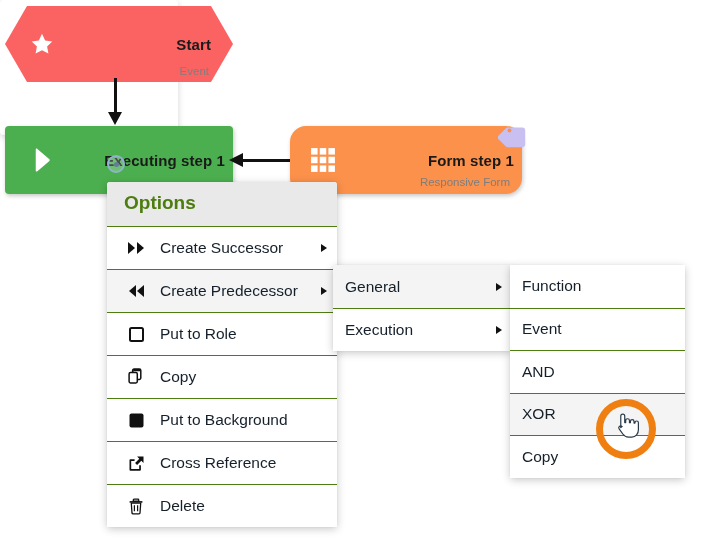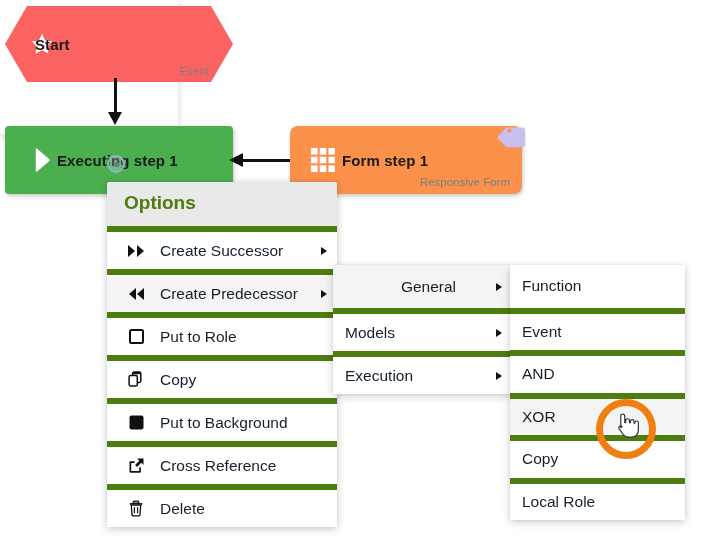--- a/index.html
+++ b/index.html
@@ -25,21 +25,21 @@
   
   .node {
     position: absolute;
     box-sizing: border-box;
   }
   .node-title {
     position: absolute;
     left: 0; right: 0;
     top: 50%;
     transform: translateY(-50%);
-    text-align: left;
+    text-align: right;
     font-size: 15px;
     font-weight: 700;
     color: #1a1a1a;
     letter-spacing: .1px;
   }
   .node-subtitle {
     position: absolute;
     right: 12px;
     bottom: 6px;
     font-size: 11.5px;
@@ -110,21 +110,21 @@
     background: #5d7f99;
   }
 
   
   #node-form {
     left: 290px;
     top: 126px;
     width: 232px;
     height: 68px;
     background: #fb914b;
-    border-radius: 8px;
+    border-radius: 16px;
     box-shadow: 1px 2px 4px rgba(0,0,0,.22);
   }
   .grid-icon {
     position: absolute;
     left: 20px;
     top: 50%;
     transform: translateY(-50%);
     width: 26px;
     height: 26px;
   }
@@ -190,21 +190,21 @@
     padding: 10px 0 12px 17px;
     font-size: 19px;
     font-weight: 700;
     color: #4d7c0f;
     border-radius: 3px 3px 0 0;
   }
   .menu-item {
     display: flex;
     align-items: center;
     height: 43px;
-    border-top: 6px solid #4d7c0f;
+    border-top: 1px solid #4d7c0f;
     padding-left: 17px;
     box-sizing: border-box;
     background: #ffffff;
     position: relative;
   }
   .menu-item.highlight { background: #f4f4f4; }
   .menu-item .mi-icon {
     width: 24px;
     height: 20px;
     flex: 0 0 24px;
@@ -230,21 +230,21 @@
     border-left: 6px solid #111111;
   }
 
   
   #menu-general {
     left: 333px;
     top: 265px;
     width: 179px;
   }
   #menu-general .menu-item { padding-left: 12px; }
-  #menu-general .menu-item:first-child { border-top: none; justify-content: center; }
+  #menu-general .menu-item:first-child { border-top: none; }
   #menu-general .mi-label { margin-left: 0; }
 
   
   #menu-empty {
     left: 337px;
     top: 393px;
     width: 178px;
     height: 135px;
     background: #ffffff;
     border-radius: 4px;
@@ -406,24 +406,20 @@
       <span class="mi-label">Delete</span>
     </div>
   </div>
 
   <div class="menu" id="menu-general">
     <div class="menu-item highlight">
       <span class="mi-label">General</span>
       <span class="mi-arrow"></span>
     </div>
     <div class="menu-item">
-      <span class="mi-label">Models</span>
-      <span class="mi-arrow"></span>
-    </div>
-    <div class="menu-item">
       <span class="mi-label">Execution</span>
       <span class="mi-arrow"></span>
     </div>
   </div>
 
   <div id="menu-empty"></div>
 
   <div class="menu" id="menu-types">
     <div class="menu-item">
       <span class="mi-label">Function</span>
@@ -432,23 +428,20 @@
       <span class="mi-label">Event</span>
     </div>
     <div class="menu-item">
       <span class="mi-label">AND</span>
     </div>
     <div class="menu-item highlight">
       <span class="mi-label">XOR</span>
     </div>
     <div class="menu-item">
       <span class="mi-label">Copy</span>
-    </div>
-    <div class="menu-item">
-      <span class="mi-label">Local Role</span>
     </div>
   </div>
 
   <div id="click-indicator"></div>
   <svg class="hand-cursor" viewBox="0 0 28 34">
     <path d="M9.2 19.5V6.3c0-1.3 1-2.4 2.3-2.4s2.3 1.1 2.3 2.4v7.3h1.1v-2.2c0-1.2 1-2.2 2.2-2.2s2.2 1 2.2 2.2v2.3h1.1v-1.4c0-1.2.9-2.1 2.1-2.1s2.1.9 2.1 2.1v1.9h1.1v-.4c0-1.1.9-2 2-2s2 .9 2 2v8.3c0 4.6-3 8.4-7.6 8.4h-3.9c-3.2 0-5-1.4-6.6-3.6l-4.3-6c-.7-1-.5-2.3.5-3s2.3-.5 3 .4z" fill="#ffffff" stroke="#2b3a4a" stroke-width="1.4" stroke-linejoin="round" transform="scale(0.86) translate(1,1)"></path>
   </svg>
 
 </div>
 

